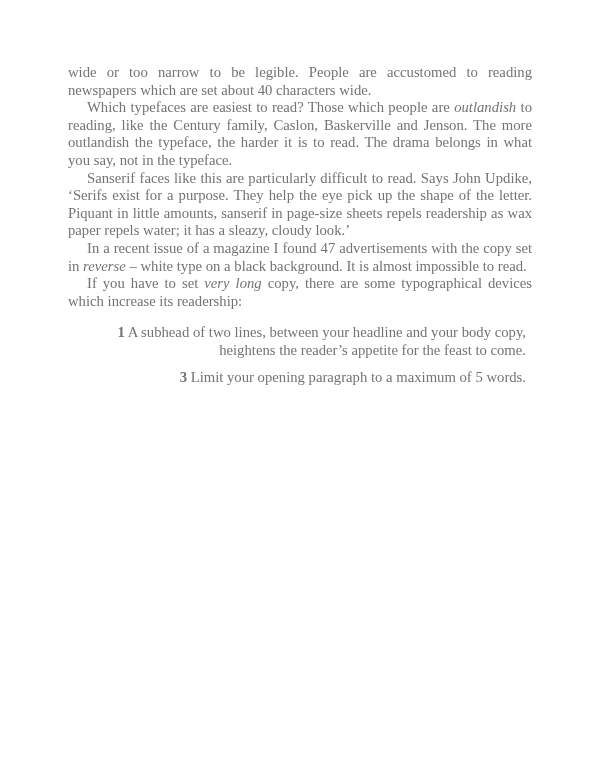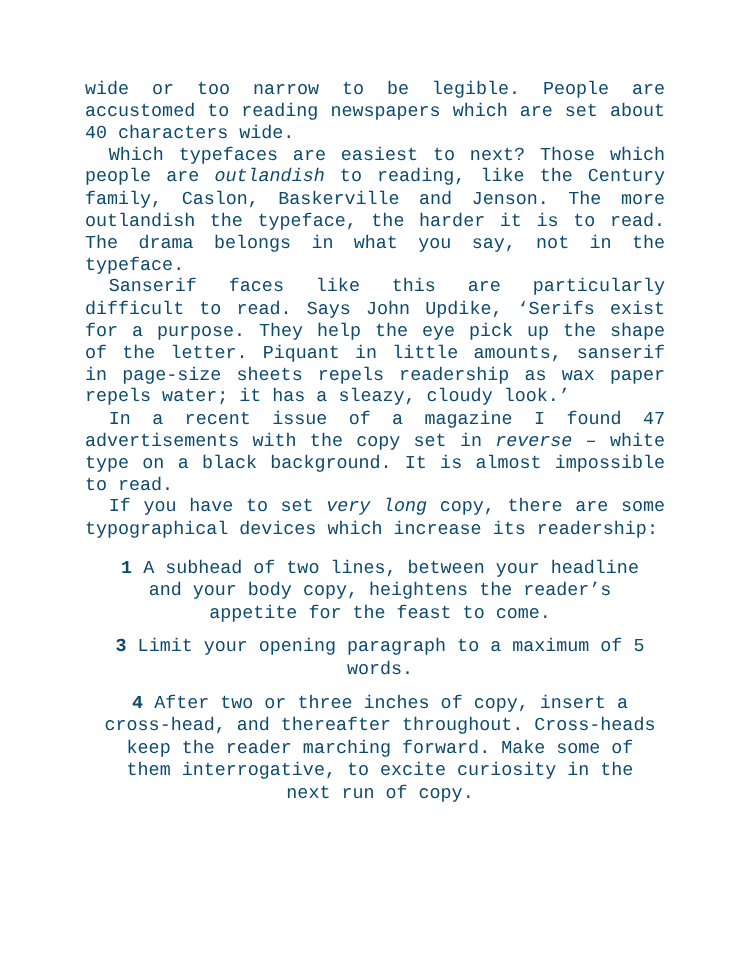--- a/index.html
+++ b/index.html
@@ -40,41 +40,40 @@
   }
   .numbered-list {
     margin-top: 13px;
     padding-left: 14px;
   }
   .list-item {
     margin-top: 9px;
     max-width: 444px;
     font-size: 14.7px;
     line-height: 18px;
-    text-align: center;
+    text-align: right;
     hyphens: none;
   }
   .list-item .num {
     font-weight: bold;
   }
   em {
     font-style: italic;
   }
 </style>
 </head>
 <body>
 
-<div class="page" style="background: rgb(255, 255, 255); color: #0c4a6e; font-family: Liberation Mono, monospace;">
+<div class="page" style="background: rgb(255, 255, 255); color: #737373;">
   <div class="text-block">
     <div>
         <p class="body-para"><span>wide or too narrow to be legible. People are accustomed to reading newspapers which are set about 40 characters wide.</span></p>
-        <p class="body-para indent"><span>Which typefaces are easiest to next? Those which people are </span><em>outlandish</em><span> to reading, like the Century family, Caslon, Baskerville and Jenson. The more outlandish the typeface, the harder it is to read. The drama belongs in what you say, not in the typeface.</span></p>
+        <p class="body-para indent"><span>Which typefaces are easiest to read? Those which people are </span><em>outlandish</em><span> to reading, like the Century family, Caslon, Baskerville and Jenson. The more outlandish the typeface, the harder it is to read. The drama belongs in what you say, not in the typeface.</span></p>
         <p class="body-para indent"><span>Sanserif faces like this are particularly difficult to read. Says John Updike, ‘Serifs exist for a purpose. They help the eye pick up the shape of the letter. Piquant in little amounts, sanserif in page-size sheets repels readership as wax paper repels water; it has a sleazy, cloudy look.’</span></p>
         <p class="body-para indent"><span>In a recent issue of a magazine I found 47 advertisements with the copy set in </span><em>reverse</em><span> – white type on a black background. It is almost impossible to read.</span></p>
         <p class="body-para indent"><span>If you have to set </span><em>very long</em><span> copy, there are some typographical devices which increase its readership:</span></p>
       </div>
     <div class="numbered-list">
         <div class="list-item"><span class="num">1</span> <span>A subhead of two lines, between your headline and your body copy, heightens the reader’s appetite for the feast to come.</span></div>
         <div class="list-item"><span class="num">3</span> <span>Limit your opening paragraph to a maximum of 5 words.</span></div>
-        <div class="list-item"><span class="num">4</span> <span>After two or three inches of copy, insert a cross-head, and thereafter throughout. Cross-heads keep the reader marching forward. Make some of them interrogative, to excite curiosity in the next run of copy.</span></div>
       </div>
   </div>
 </div>
 
 </body></html>

